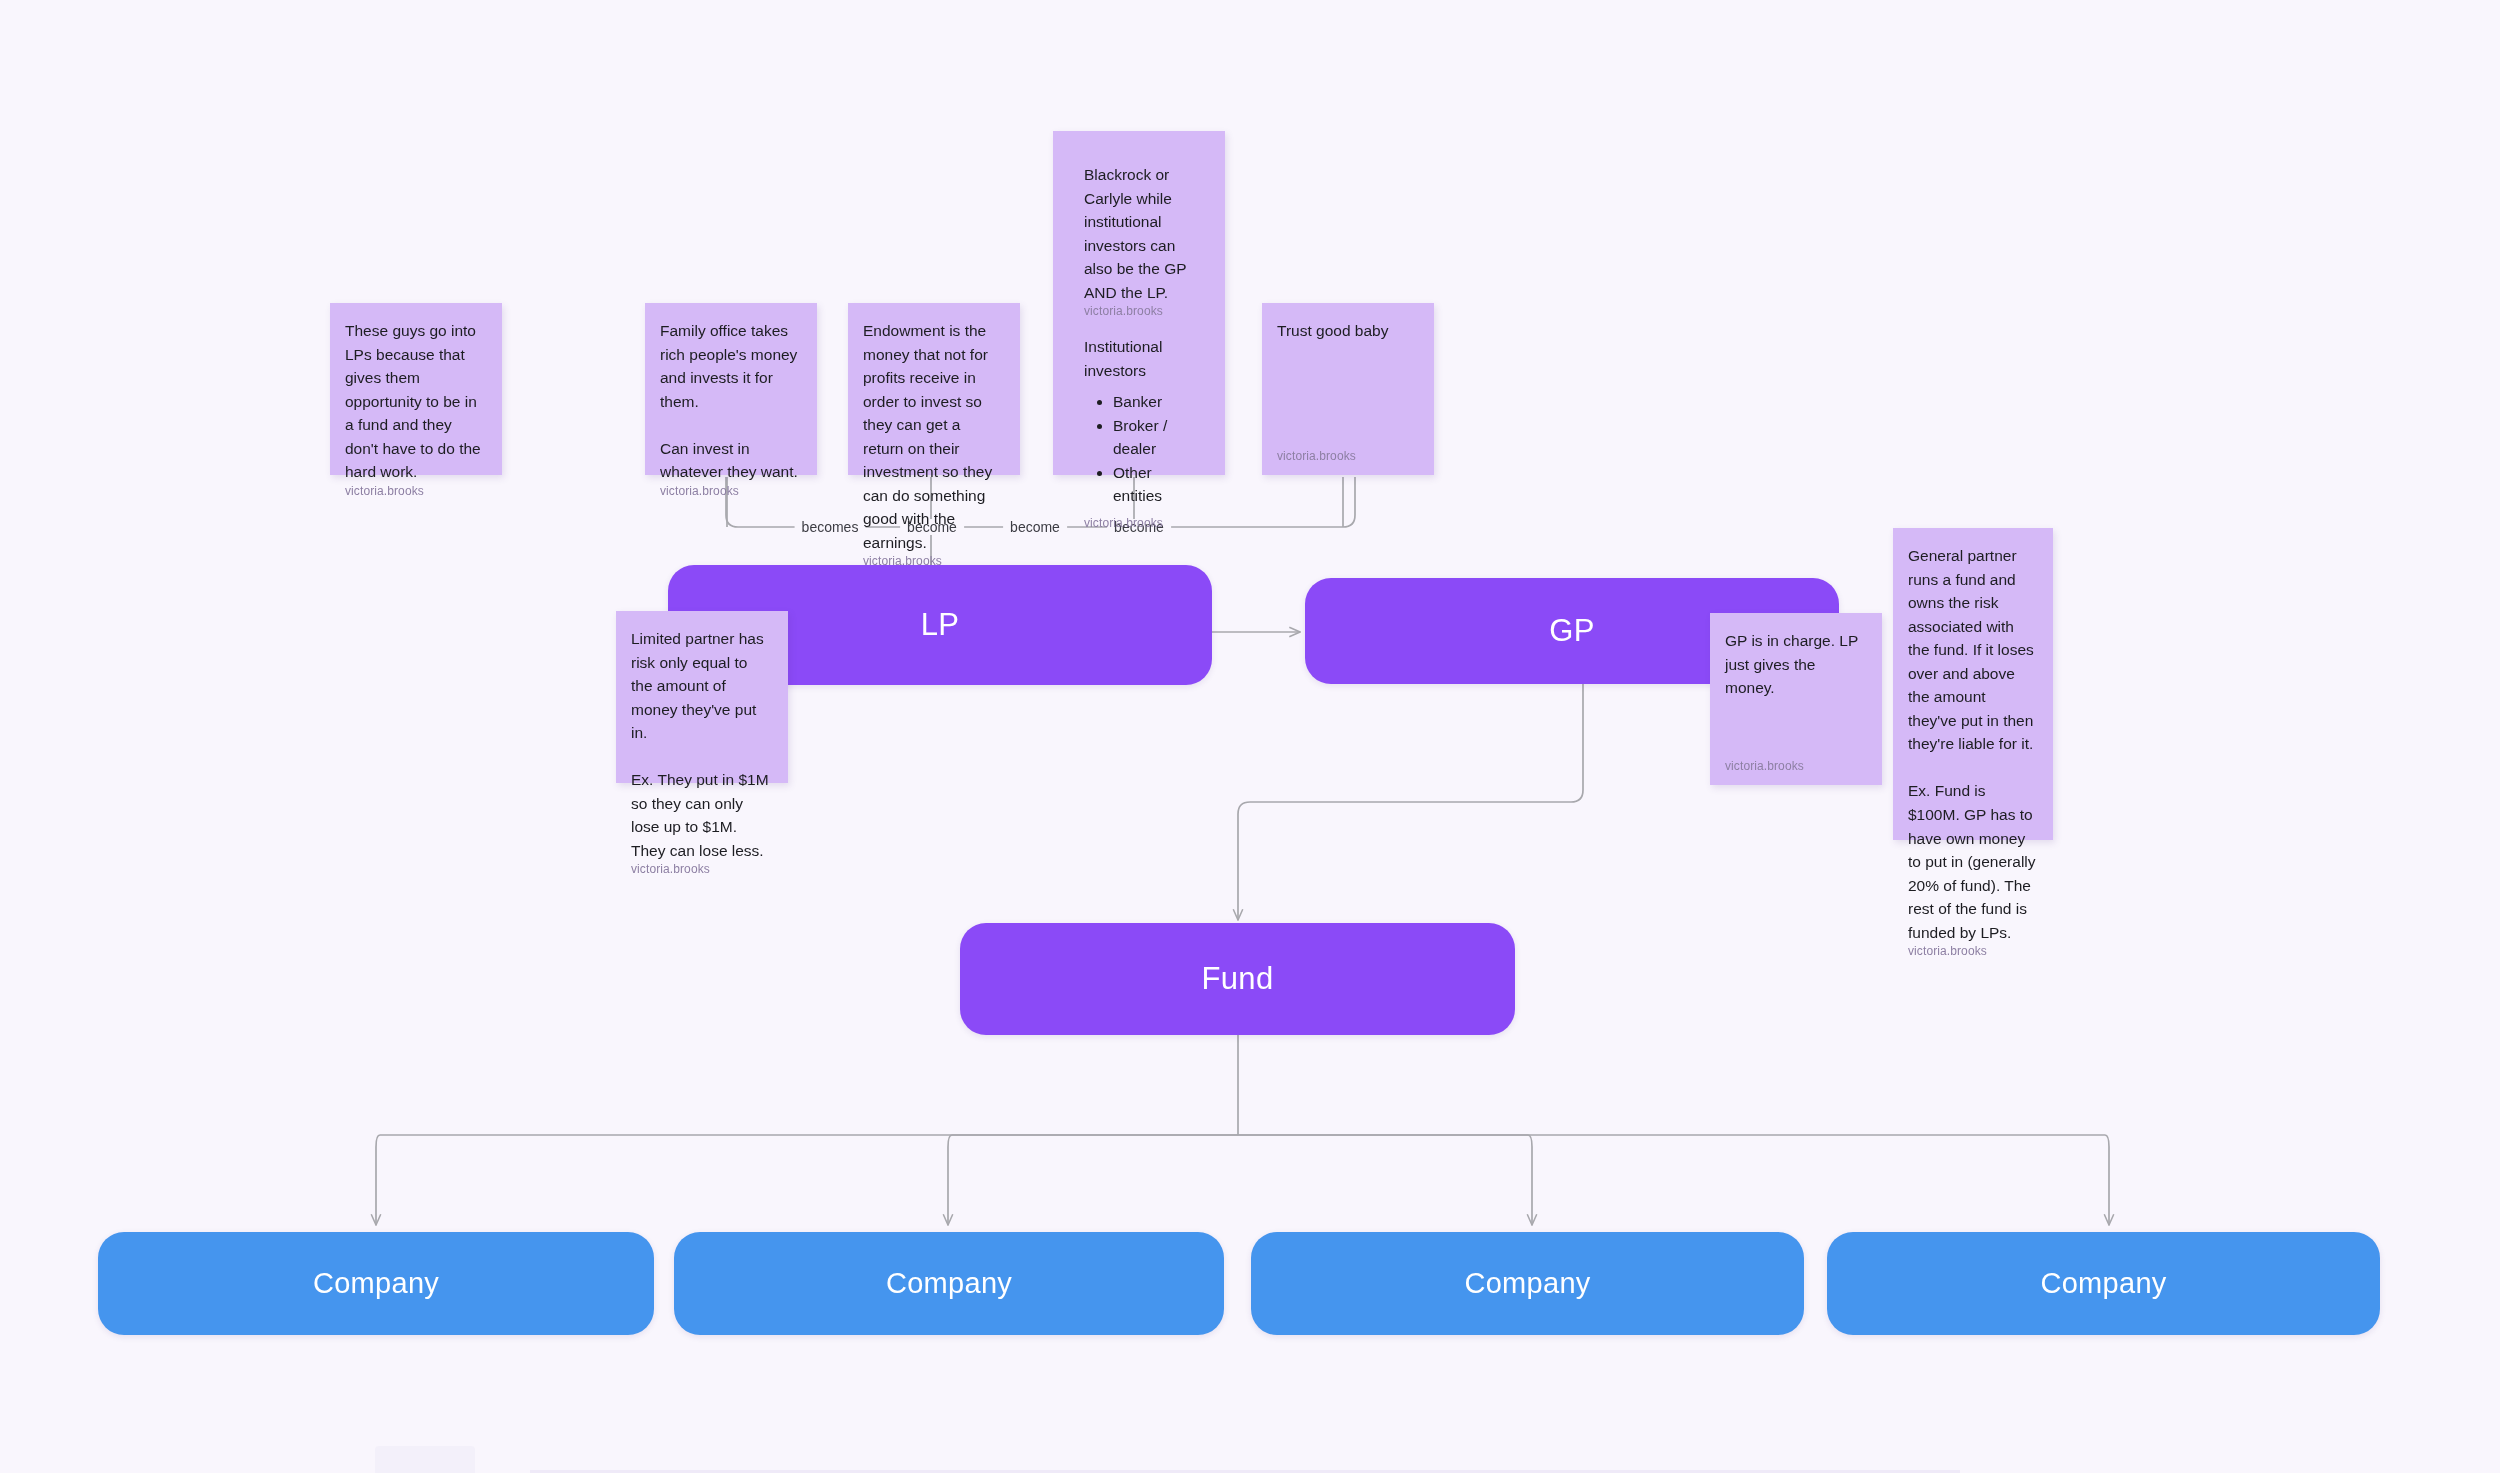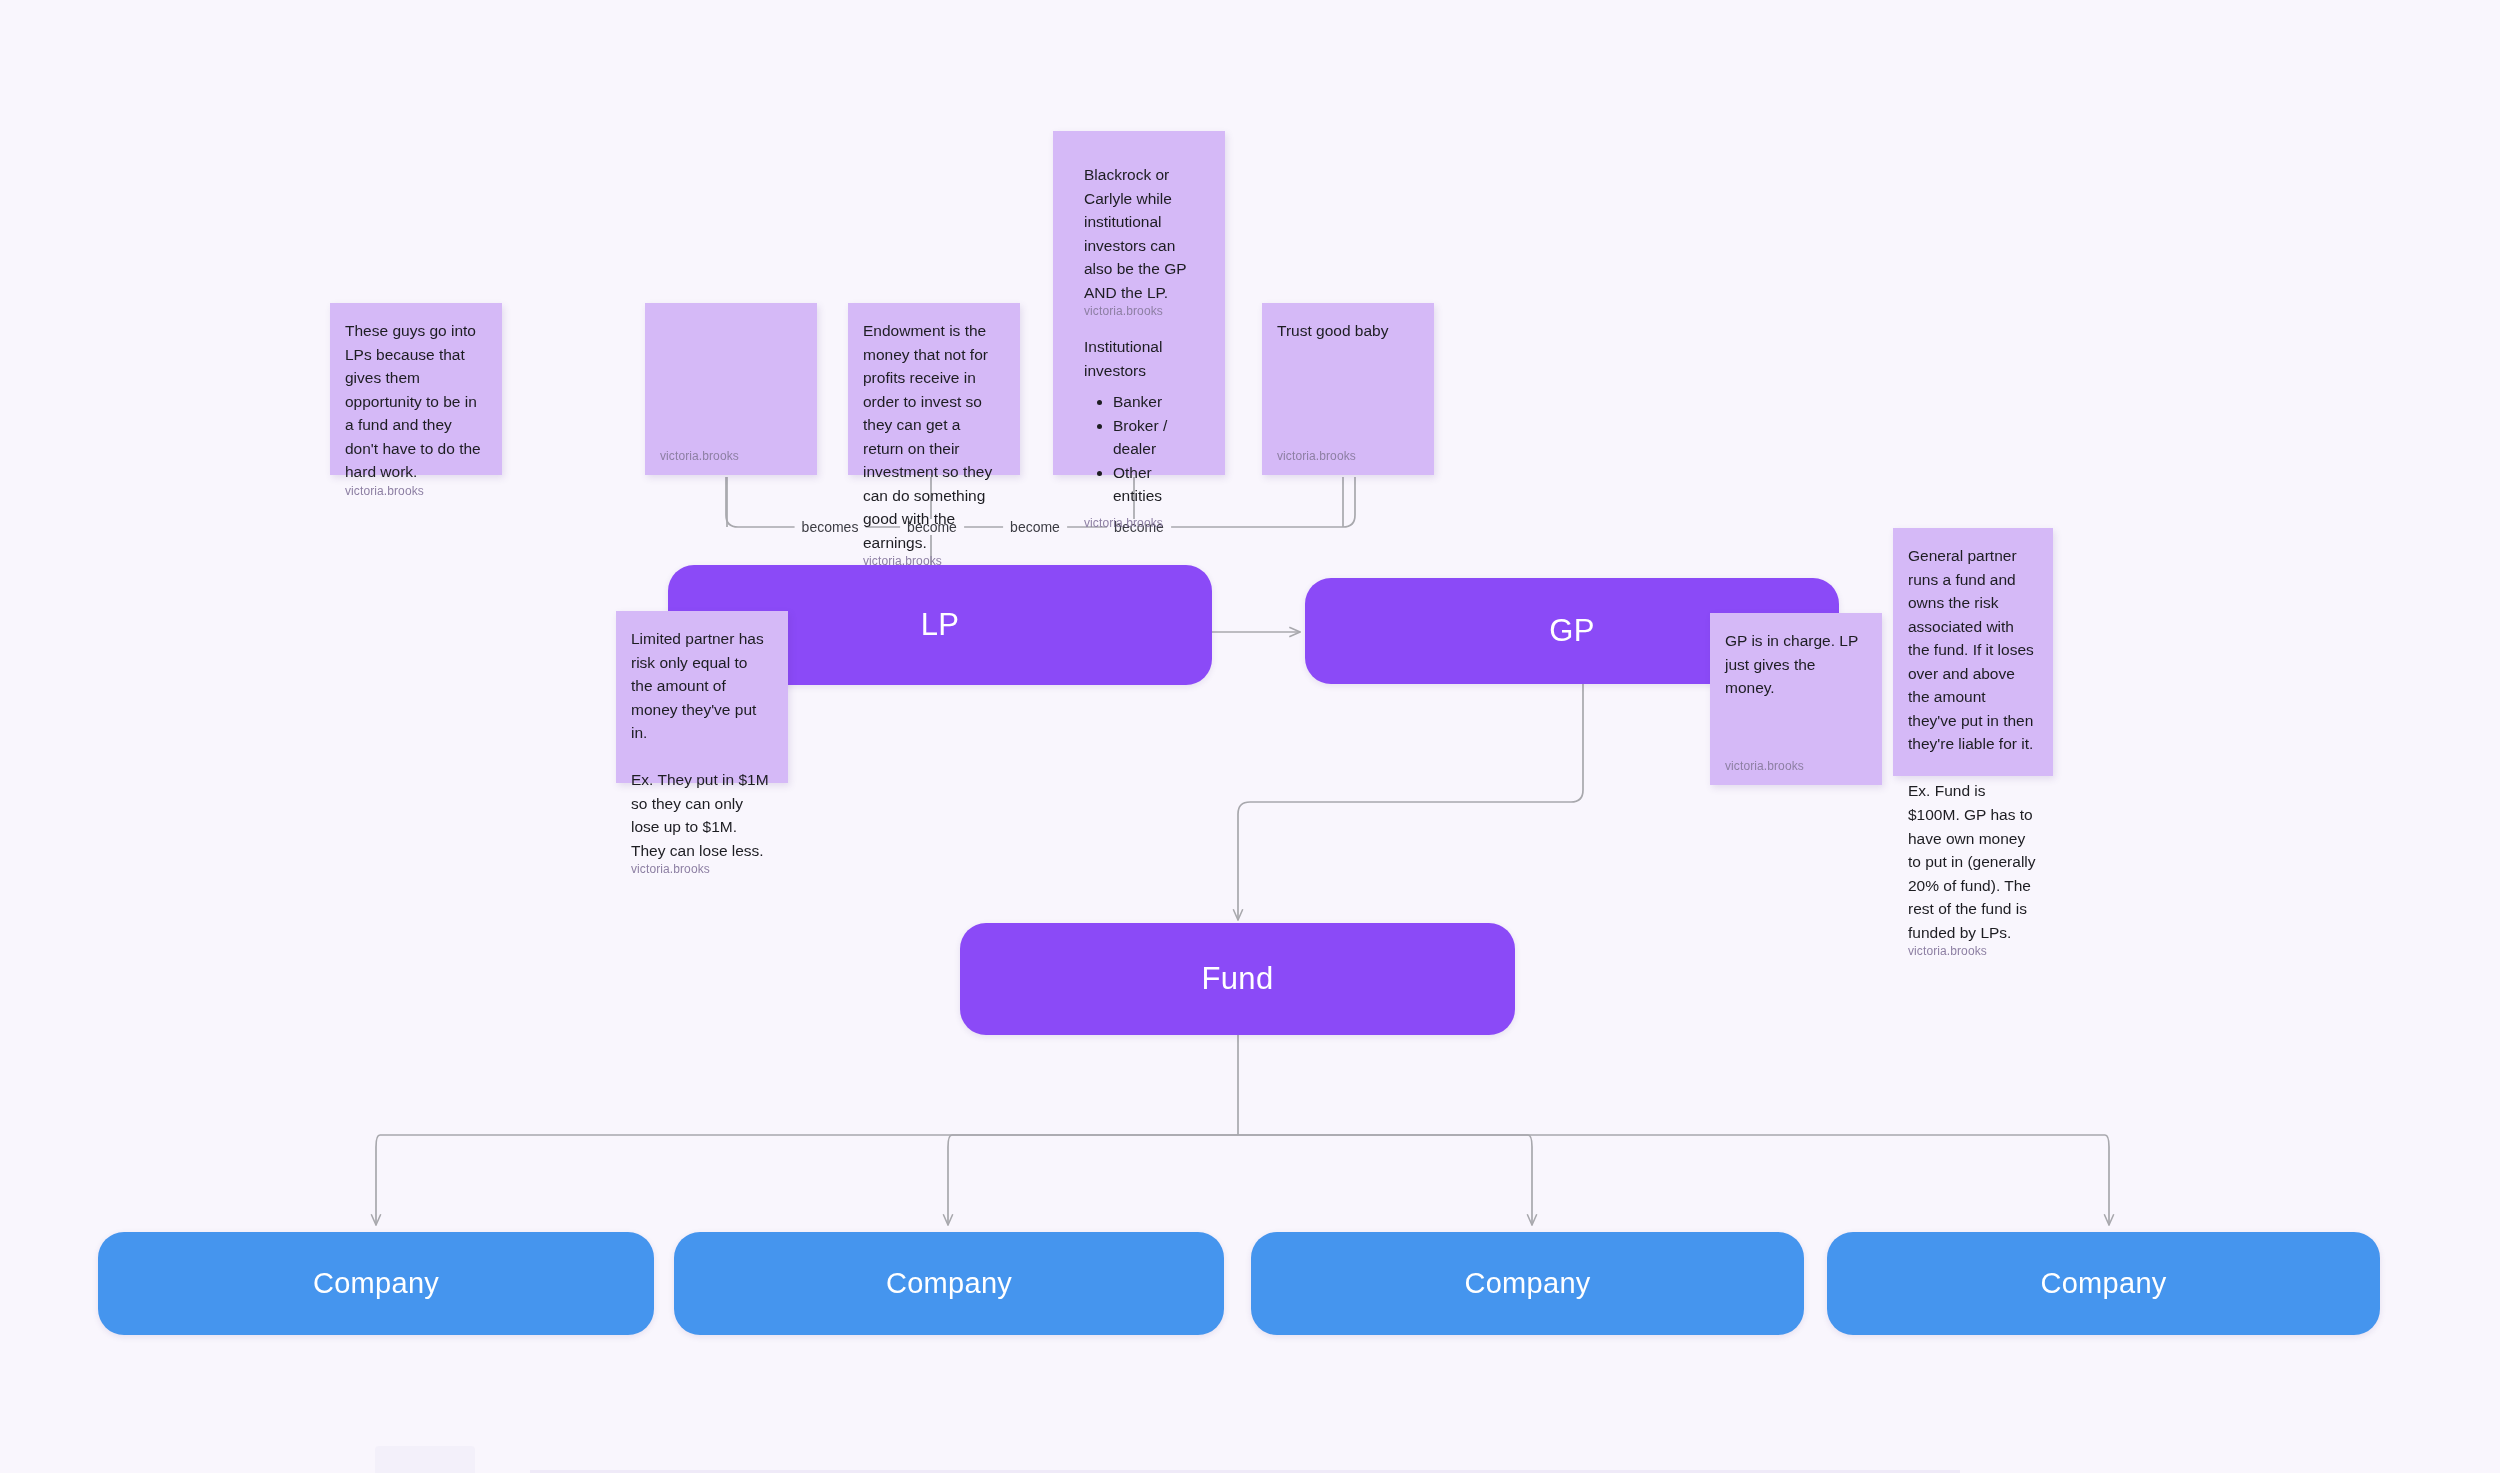--- a/index.html
+++ b/index.html
@@ -151,20 +151,23 @@
   <div class="edge-label" style="left:932px; top:527px;">become</div>
   <div class="edge-label" style="left:1035px; top:527px;">become</div>
   <div class="edge-label" style="left:1139px; top:527px;">become</div>
 
   <div class="note" style="left:330px; top:303px; width:172px; height:172px;">
     <div class="note-body">These guys go into LPs because that gives them opportunity to be in a fund and they don't have to do the hard work.</div>
     <div class="note-author">victoria.brooks</div>
   </div>
 
   <div class="note" style="left:645px; top:303px; width:172px; height:172px;">
+    <div class="note-body">Family office takes rich people's money and invests it for them.
+
+Can invest in whatever they want.</div>
     <div class="note-author">victoria.brooks</div>
   </div>
 
   <div class="note" style="left:848px; top:303px; width:172px; height:172px;">
     <div class="note-body">Endowment is the money that not for profits receive in order to invest so they can get a return on their investment so they can do something good with the earnings.</div>
     <div class="note-author">victoria.brooks</div>
   </div>
 
   <div class="note" style="left:1053px; top:131px; width:172px; height:344px; padding:16px;">
     <div class="note-seg" style="height:172px; padding:16px 15px 12px 15px;">
@@ -200,21 +203,21 @@
 
 Ex. They put in $1M so they can only lose up to $1M. They can lose less.</div>
     <div class="note-author">victoria.brooks</div>
   </div>
 
   <div class="note" style="left:1710px; top:613px; width:172px; height:172px;">
     <div class="note-body">GP is in charge. LP just gives the money.</div>
     <div class="note-author">victoria.brooks</div>
   </div>
 
-  <div class="note" style="left:1893px; top:528px; width:160px; height:248px;">
+  <div class="note" style="left:1893px; top:528px; width:160px; height:312px;">
     <div class="note-body">General partner runs a fund and owns the risk associated with the fund. If it loses over and above the amount they've put in then they're liable for it.
 
 Ex. Fund is $100M. GP has to have own money to put in (generally 20% of fund). The rest of the fund is funded by LPs.</div>
     <div class="note-author">victoria.brooks</div>
   </div>
 
   <div class="node node-purple" style="left:960px; top:923px; width:555px; height:112px;">
     <span class="node-label">Fund</span>
   </div>
 

